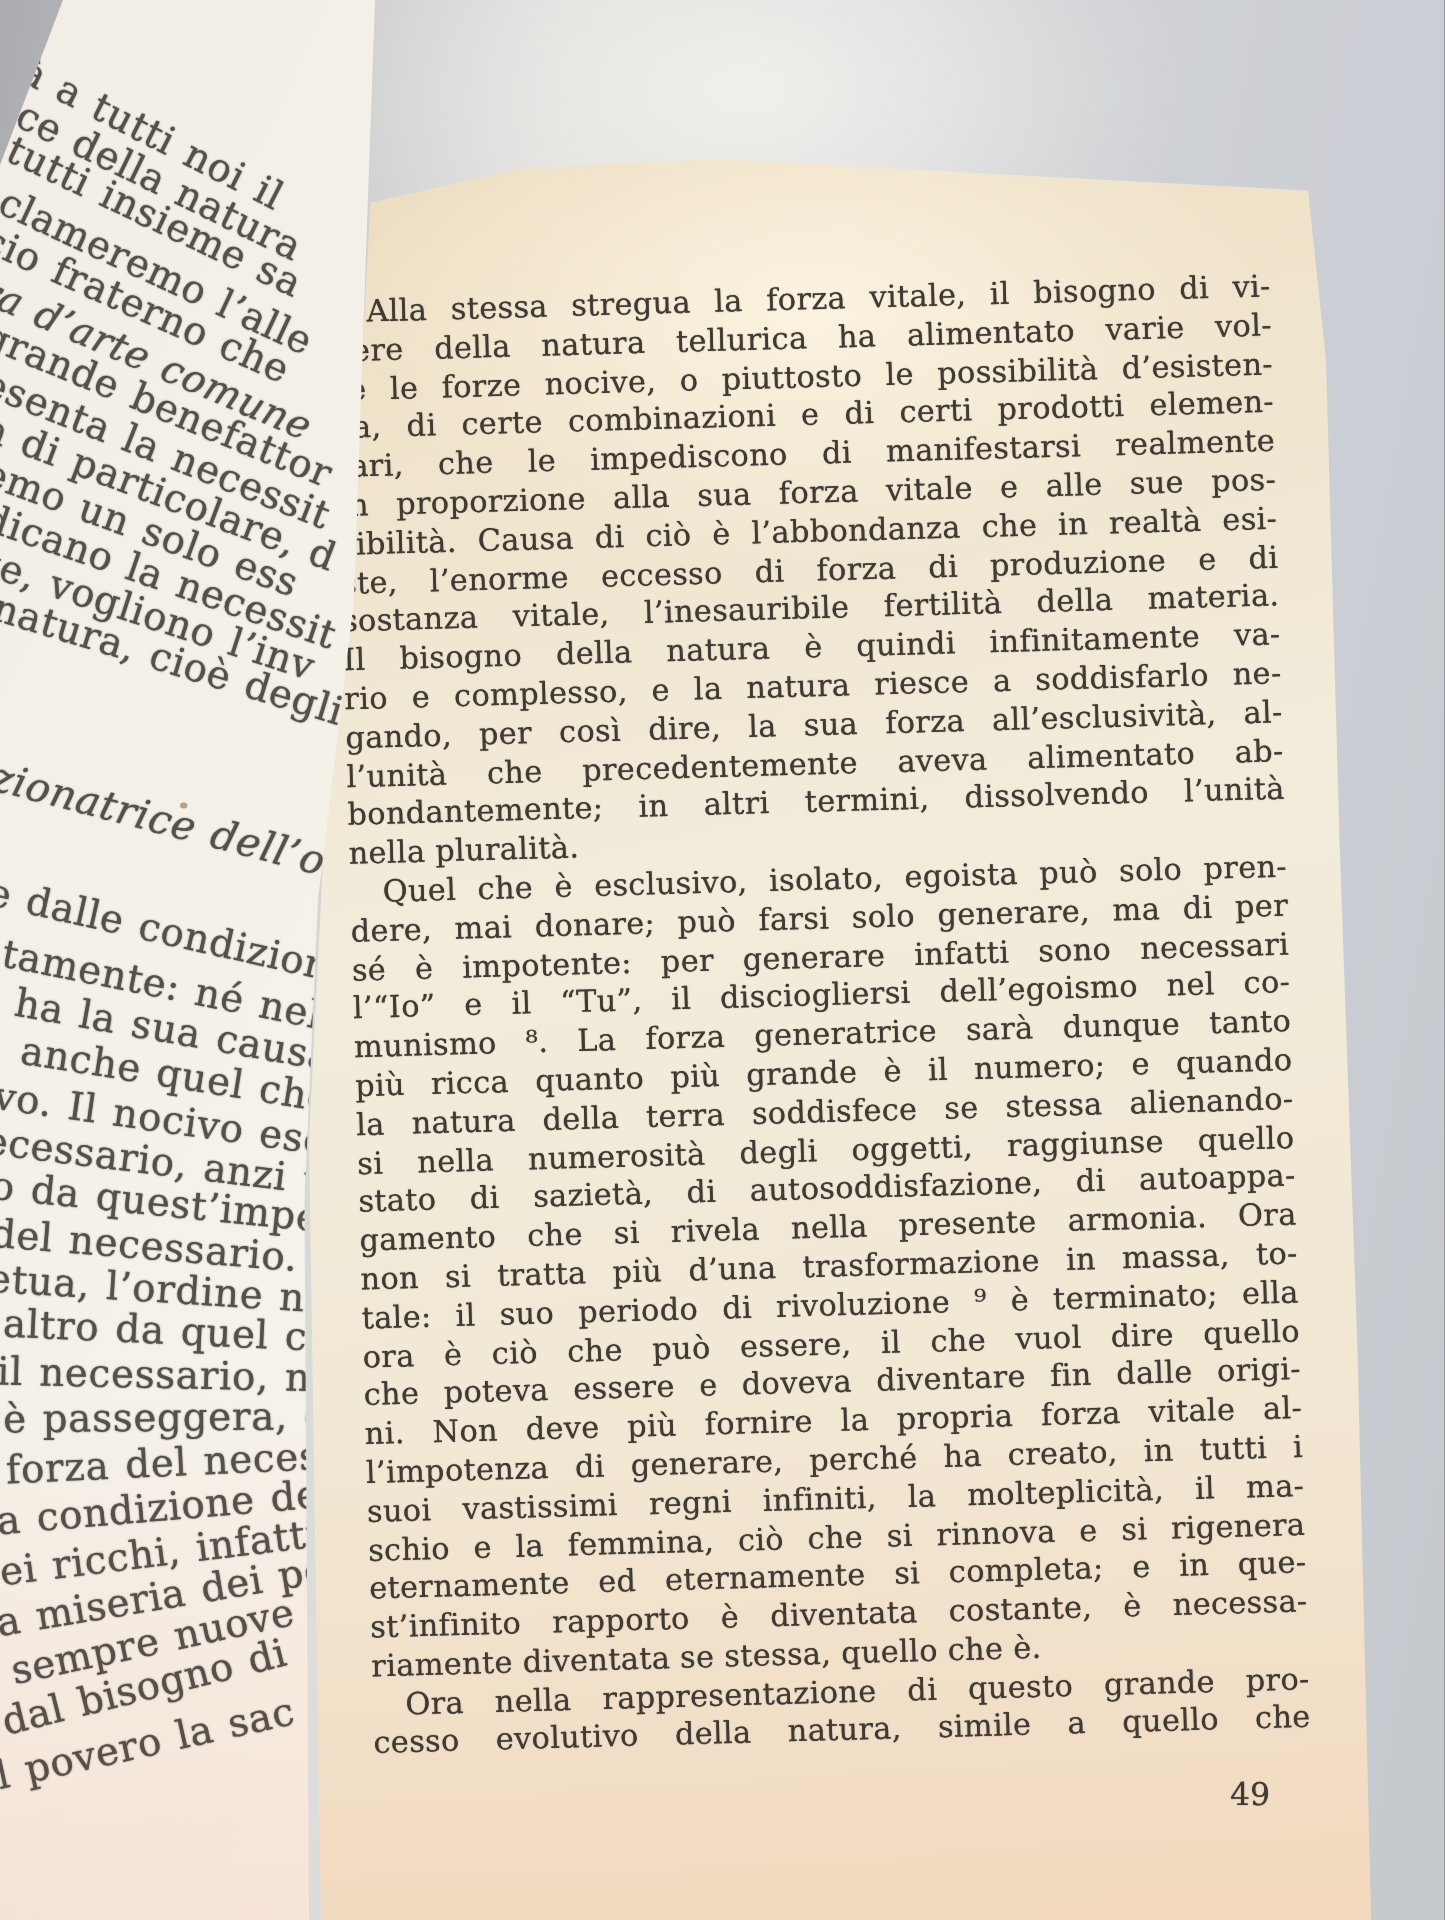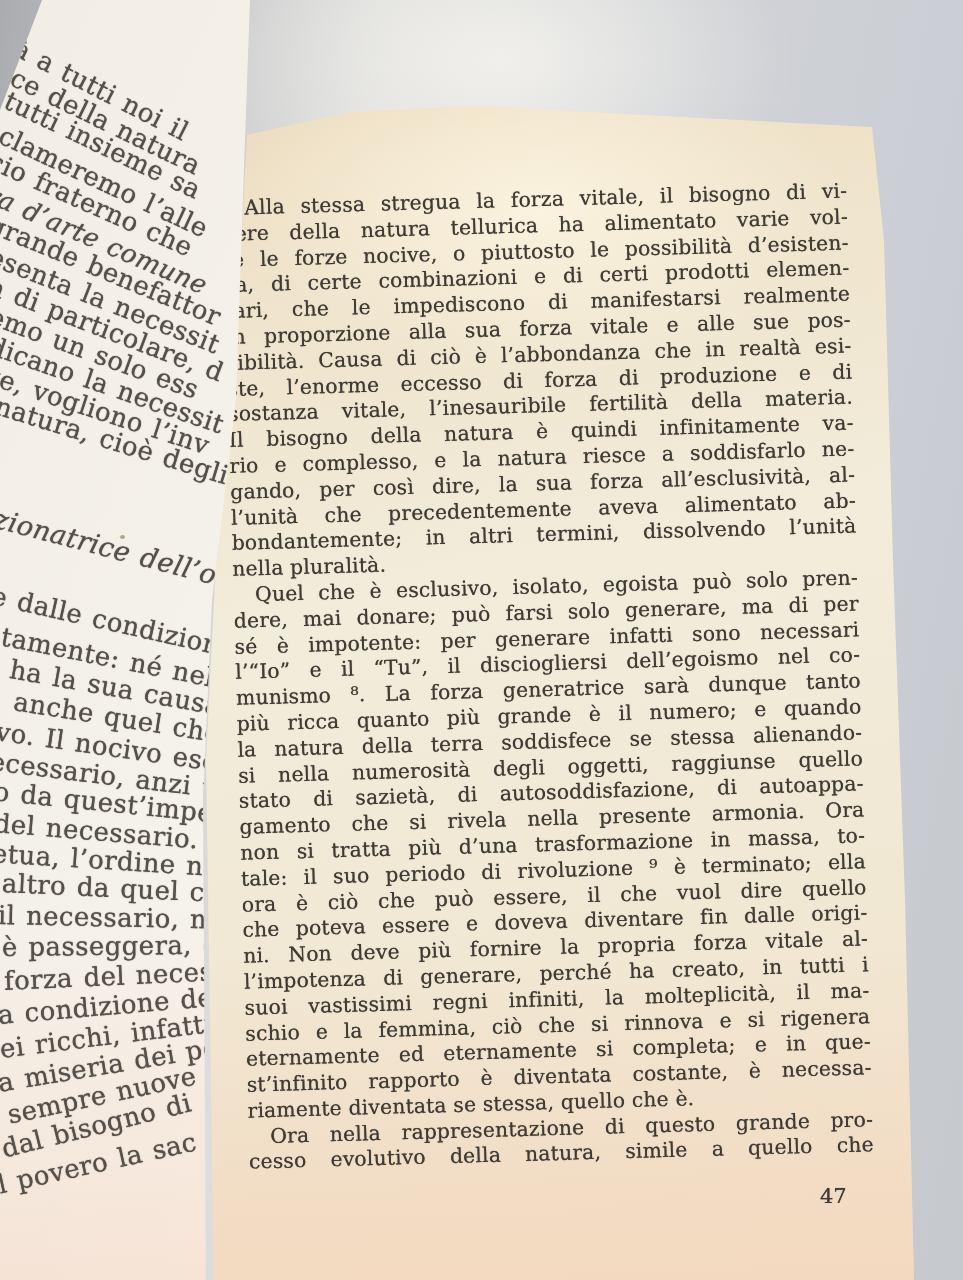--- a/index.html
+++ b/index.html
@@ -95,21 +95,21 @@
       <div class="rline">ni. Non deve più fornire la propria forza vitale al-</div>
       <div class="rline">l’impotenza di generare, perché ha creato, in tutti i</div>
       <div class="rline">suoi vastissimi regni infiniti, la molteplicità, il ma-</div>
       <div class="rline">schio e la femmina, ciò che si rinnova e si rigenera</div>
       <div class="rline">eternamente ed eternamente si completa; e in que-</div>
       <div class="rline">st’infinito rapporto è diventata costante, è necessa-</div>
       <div class="rline end">riamente diventata se stessa, quello che è.</div>
       <div class="rline ind">Ora nella rappresentazione di questo grande pro-</div>
       <div class="rline">cesso evolutivo della natura, simile a quello che</div>
     </div>
-    <div class="pagenum">47</div>
+    <div class="pagenum">49</div>
   </div>
 
   <div class="left-page">
     <div class="lline" style="left:-10px;top:18px;transform:rotate(27deg)">erà a tutti noi il</div>
     <div class="lline" style="left:-10px;top:50px;transform:rotate(26deg)">olce della natura</div>
     <div class="lline" style="left:6px;top:84px;transform:rotate(25.5deg)">tutti insieme sa</div>
     <div class="lline" style="left:-14px;top:112px;transform:rotate(25deg)">oclameremo l’alle</div>
     <div class="lline" style="left:-10px;top:144px;transform:rotate(24deg)">cio fraterno che</div>
     <div class="lline it" style="left:-12px;top:178px;transform:rotate(23.2deg)">ra d’arte comune</div>
     <div class="lline" style="left:-10px;top:208px;transform:rotate(22.4deg)">grande benefattor</div>

